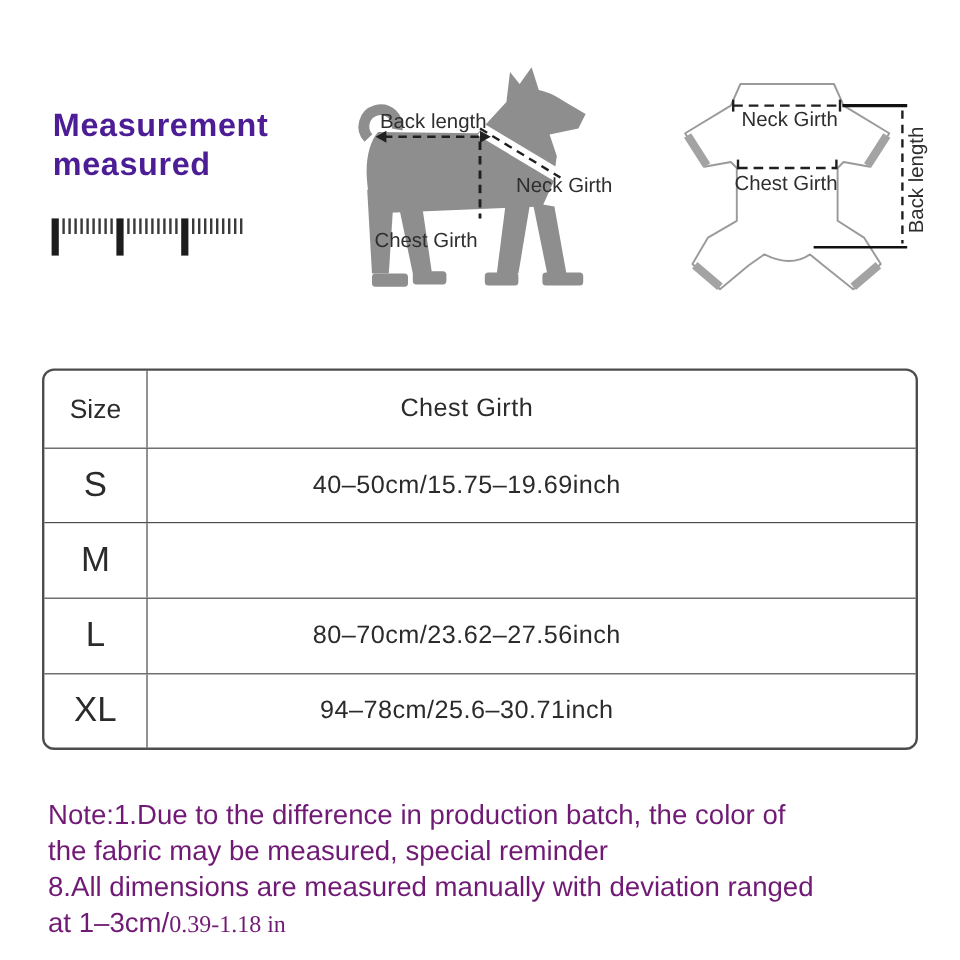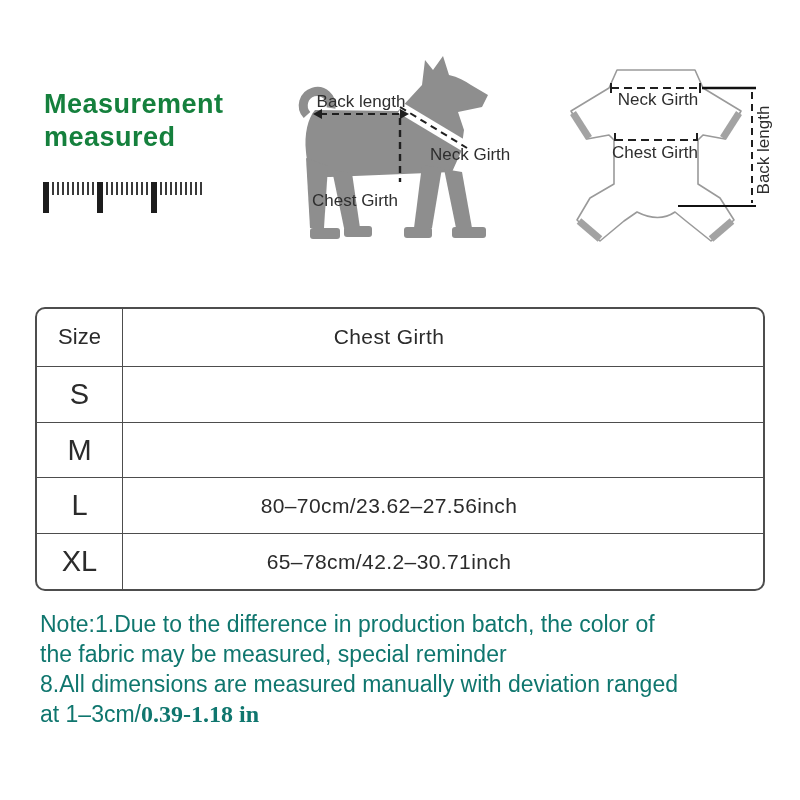--- a/index.html
+++ b/index.html
@@ -4,59 +4,59 @@
 <style>
   html,body{margin:0;padding:0;background:#ffffff;}
   .canvas{
     position:relative;width:800px;height:800px;background:#ffffff;overflow:hidden;
     font-family:"Liberation Sans", sans-serif;color:#222;
   }
 
   
   .title{
     position:absolute;left:44px;top:88px;
-    font-size:27px;font-weight:bold;line-height:33px;color:#15803d;letter-spacing:.5px;
+    font-size:27px;font-weight:bold;line-height:33px;color:#4c1d95;letter-spacing:.5px;
   }
 
   
   .ruler{position:absolute;left:43px;top:182px;height:34px;white-space:nowrap;font-size:0;}
   .ruler .tick{display:inline-block;vertical-align:top;background:#1d1d1d;margin-right:3px;}
   .ruler .tick.tall{width:6px;height:31px;}
   .ruler .tick.small{width:2px;height:13px;background:#3a3a3a;}
 
   
   .illus{position:absolute;left:0;top:0;}
   .diagram-label{font-family:"Liberation Sans", sans-serif;font-size:17px;fill:#2e2e2e;}
 
   
   .size-table{
-    position:absolute;left:35px;top:307px;width:730px;height:284px;
+    position:absolute;left:35px;top:307px;width:730px;height:318px;
     border:2px solid #4d4d4d;border-radius:10px;box-sizing:border-box;
     display:flex;flex-direction:column;background:#fff;
   }
   .trow{display:flex;flex:1;border-top:1px solid #4d4d4d;min-height:0;}
   .trow.header{border-top:none;flex:1.04;}
   .tcell-size{
     width:86px;flex:0 0 86px;border-right:1px solid #4d4d4d;box-sizing:border-box;
     display:flex;align-items:center;justify-content:center;
     font-size:22px;color:#2b2b2b;
   }
   .trow:not(.header) .tcell-size{font-size:29px;}
   .tcell-val{
     flex:1;display:flex;align-items:center;justify-content:center;
     padding-right:108px;font-size:21px;color:#2b2b2b;letter-spacing:.4px;
   }
 
   
   .note{
-    position:absolute;left:40px;top:609px;width:750px;
-    font-size:23px;line-height:30px;color:#0f766e;
+    position:absolute;left:40px;top:664px;width:750px;
+    font-size:23px;line-height:30px;color:#701a75;
   }
   .note .serif-suffix{
-    font-family:"Liberation Serif", serif;font-weight:bold;font-size:24px;
+    font-family:"Liberation Serif", serif;font-weight:normal;font-size:20px;
   }
 </style>
 </head>
 <body>
 
 <div class="canvas">
 
   <div class="title">
     <div>Measurement</div>
     <div>measured</div>
@@ -127,31 +127,32 @@
     <text class="diagram-label" x="769" y="150" text-anchor="middle" transform="rotate(-90 769 150)">Back length</text>
   </svg>
 
   <div class="size-table">
     <div class="trow header">
       <div class="tcell-size">Size</div>
       <div class="tcell-val">Chest Girth</div>
     </div>
     <div class="trow">
       <div class="tcell-size">S</div>
+      <div class="tcell-val">40–50cm/15.75–19.69inch</div>
     </div>
     <div class="trow">
       <div class="tcell-size">M</div>
     </div>
     <div class="trow">
       <div class="tcell-size">L</div>
       <div class="tcell-val">80–70cm/23.62–27.56inch</div>
     </div>
     <div class="trow">
       <div class="tcell-size">XL</div>
-      <div class="tcell-val">65–78cm/42.2–30.71inch</div>
+      <div class="tcell-val">94–78cm/25.6–30.71inch</div>
     </div>
   </div>
 
   <div class="note">
     <div>Note:1.Due to the difference in production batch, the color of</div>
     <div>the fabric may be measured, special reminder</div>
     <div>8.All dimensions are measured manually with deviation ranged</div>
     <div>
       <span>at 1–3cm/</span><span class="serif-suffix">0.39-1.18 in</span>
     </div>

